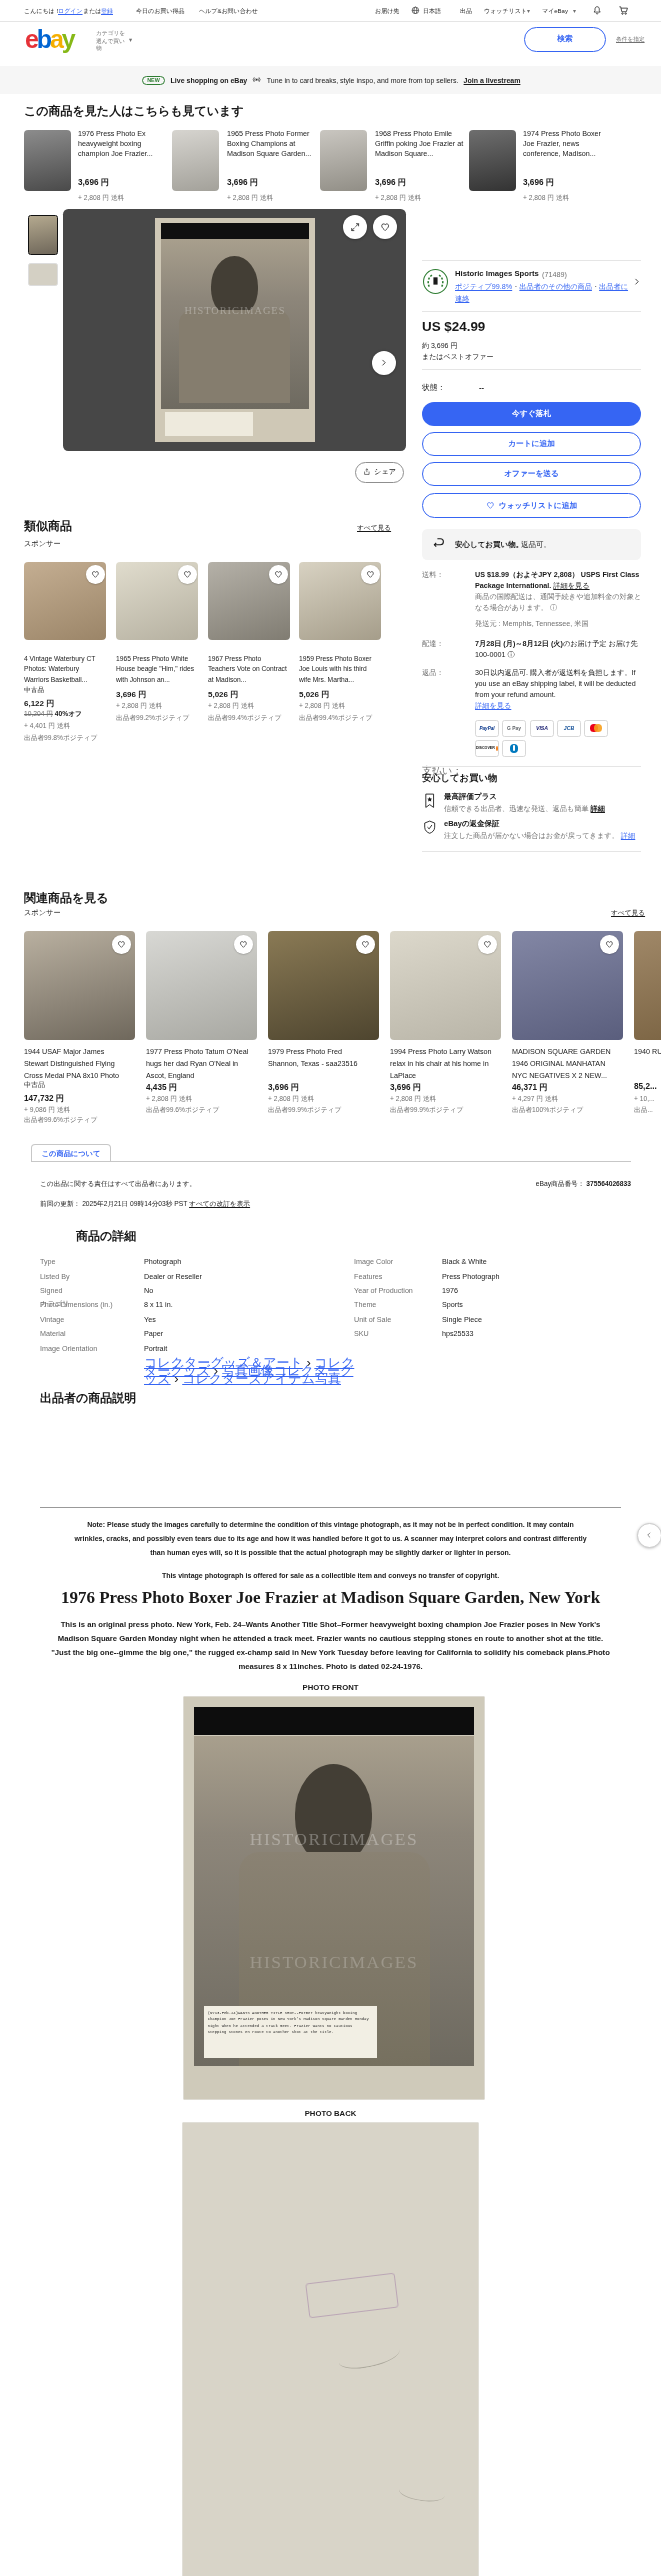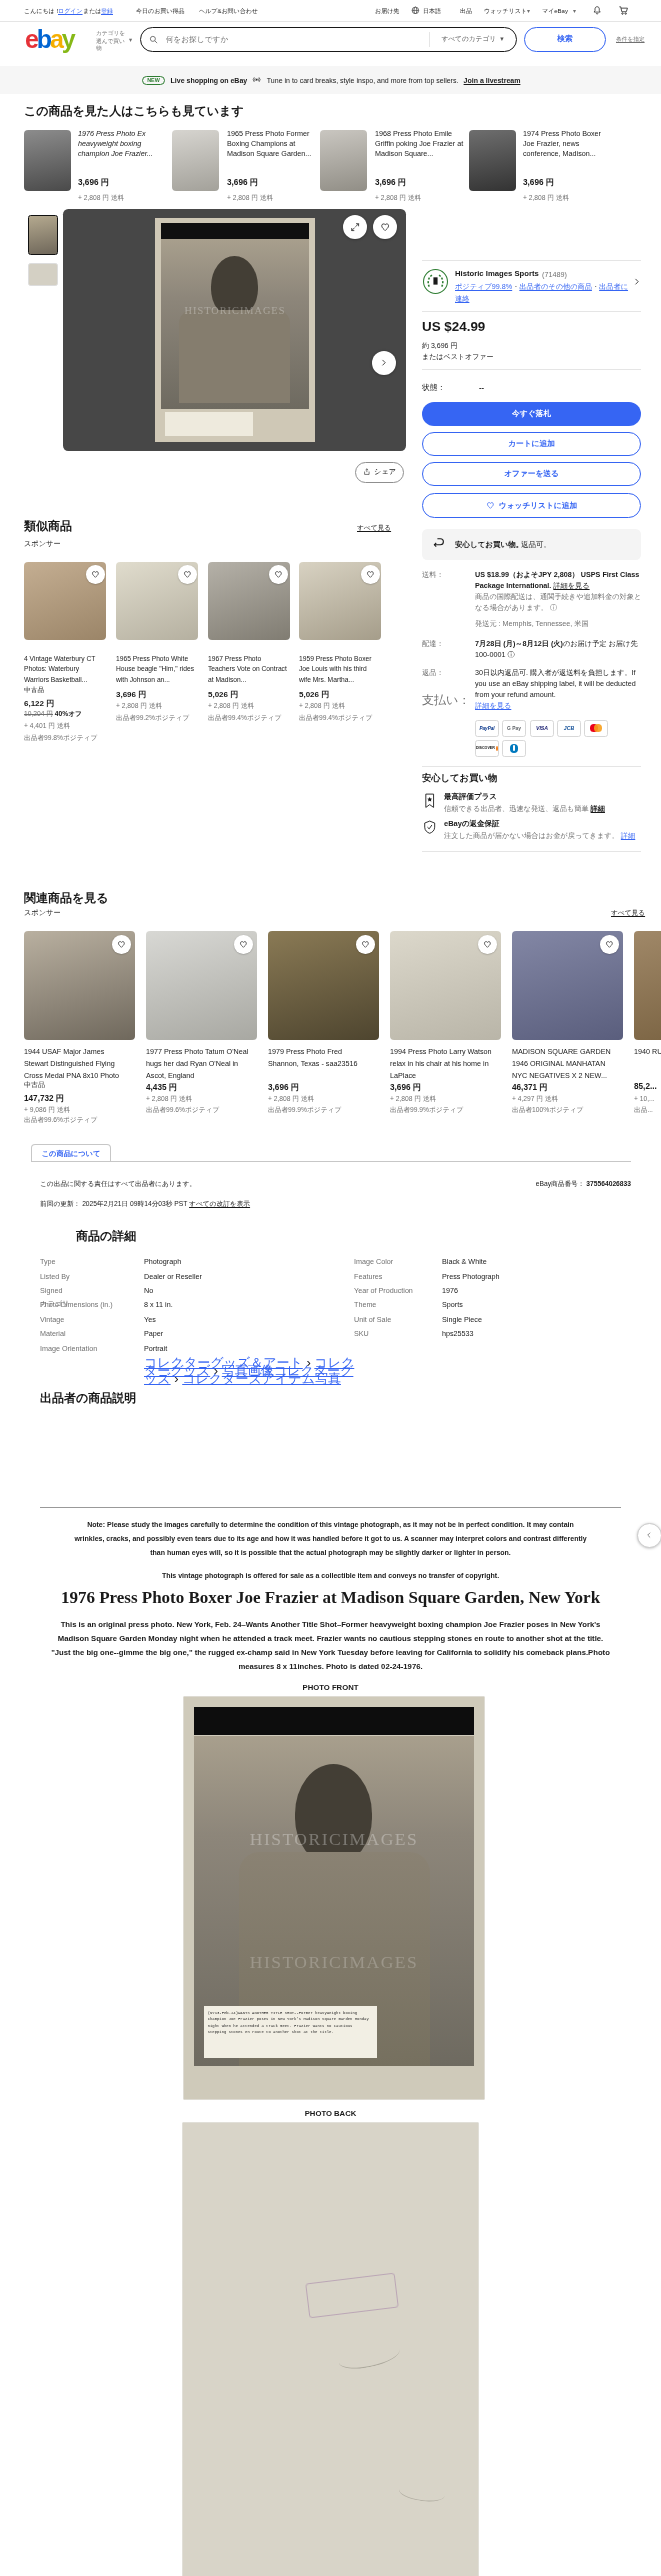--- a/index.html
+++ b/index.html
@@ -67,34 +67,20 @@
         </svg>
     </span>
   </div>
 
   <div class="r" style="left:0;top:20.6px;width:662px;height:42px;">
     <div class="r" style="left:25px;top:4.1px;font-size:25px;font-weight:bold;letter-spacing:-2.1px;cursor:pointer;">
       <span style="color:#e53238;">e</span><span style="color:#0064d2;">b</span><span style="color:#f5af02;">a</span><span style="color:#86b817;">y</span>
     </div>
     <div class="r gray" style="left:96px;top:9.3px;width:32px;font-size:5.7px;line-height:1.35;cursor:pointer;">カテゴリを選んで買い物</div>
     <span class="r gray" style="left:129px;top:15.5px;font-size:6.2px;">▾</span>
-    <div class="r" style="left:140px;top:6.2px;width:377px;height:25px;border:1px solid #191919;border-radius:13.4px;box-sizing:border-box;display:flex;align-items:center;">
-      <span style="margin-left:8.2px;">
-        <svg width="9.3" height="9.3" viewBox="0 0 24 24" fill="none" stroke="#555" stroke-width="2">
-            <circle cx="10" cy="10" r="6.5"></circle>
-            <line x1="15" y1="15" x2="21" y2="21"></line>
-          </svg>
-      </span>
-      <input style="flex: 1 1 0%; border: none; outline: none; font-size: 7.7px; margin-left: 5.2px; color: rgb(25, 25, 25);" placeholder="何をお探しですか">
-      <div style="width:0.5px;height:15.5px;background:#e5e5e5;"></div>
-      <div style="width:87px;display:flex;align-items:center;justify-content:center;gap:4.1px;font-size:6.7px;color:#555;cursor:pointer;">
-        <span>すべてのカテゴリ</span>
-          <span>▾</span>
-      </div>
-    </div>
     <div class="r pill" style="left:524px;top:6.2px;width:82px;height:25px;border:0.8px solid #3665f3;color:#3665f3;font-weight:bold;background:#fff;">検索</div>
     <span class="r glnk" style="left:616px;top:15.5px;font-size:5.7px;">条件を指定</span>
   </div>
 
   <div class="r" style="left:0;top:66px;width:662px;height:28px;background:#f6f6f6;display:flex;align-items:center;justify-content:center;gap:5.2px;font-size:7px;">
     <span style="border:0.5px solid #2e7d32;color:#2e7d32;border-radius:5.2px;padding:0.5px 4.6px;font-size:5.4px;font-weight:bold;">NEW</span>
     <span class="b">Live shopping on eBay</span>
     <span>
       <svg width="9.3" height="9.3" viewBox="0 0 24 24" fill="none" stroke="#191919" stroke-width="1.6">
           <circle cx="12" cy="12" r="1.6" fill="#191919"></circle>
@@ -104,21 +90,21 @@
           <path d="M18 6a8.5 8.5 0 0 1 0 12"></path>
         </svg>
     </span>
     <span>Tune in to card breaks, style inspo, and more from top sellers.</span>
     <span class="blk-lnk b">Join a livestream</span>
   </div>
 
   <div class="r" style="left:24px;top:103px;font-size:12px;font-weight:bold;">この商品を見た人はこちらも見ています</div>
 
   <div class="r ph" style="left:24px;top:130px;width:47px;height:61px;background:linear-gradient(170deg,#8c8c8c,#4a4a4a);"></div>
-  <div class="r card-title" style="left:78px;top:129px;width:89px;font-style:italic;">1976 Press Photo Ex heavyweight boxing champion Joe Frazier...</div>
+  <div class="r card-title" style="left:78px;top:129px;width:89px;">1976 Press Photo Ex heavyweight boxing champion Joe Frazier...</div>
   <div class="r price" style="left:78px;top:177px;">3,696 円</div>
   <div class="r ship" style="left:78px;top:194px;">+ 2,808 円 送料</div>
 
   <div class="r ph" style="left:172px;top:130px;width:47px;height:61px;background:linear-gradient(170deg,#d6d4cf,#a3a19a);"></div>
   <div class="r card-title" style="left:227px;top:129px;width:89px;">1965 Press Photo Former Boxing Champions at Madison Square Garden...</div>
   <div class="r price" style="left:227px;top:177px;">3,696 円</div>
   <div class="r ship" style="left:227px;top:194px;">+ 2,808 円 送料</div>
 
   <div class="r ph" style="left:320px;top:130px;width:47px;height:61px;background:linear-gradient(170deg,#c9c6c0,#918e86);"></div>
   <div class="r card-title" style="left:375px;top:129px;width:89px;">1968 Press Photo Emile Griffin poking Joe Frazier at Madison Square...</div>
@@ -237,21 +223,21 @@
   <div class="r" style="left:475px;top:638px;width:171px;font-size:7.2px;line-height:11.3px;">
     <span class="b">7月28日 (月)～8月12日 (火)</span><span>のお届け予定 お届け先 100-0001</span> <span>ⓘ</span>
   </div>
 
   <span class="r gray" style="left:422px;top:668px;font-size:7.2px;">返品：</span>
   <div class="r" style="left:475px;top:667px;width:171px;font-size:7.2px;line-height:11px;">
     <span>30日以内返品可. 購入者が返送料を負担します。If you use an eBay shipping label, it will be deducted from your refund amount.</span><br>
     <span class="lnk">詳細を見る</span>
   </div>
 
-  <span class="r gray" style="left:422px;top:692px;font-size:12px;">支払い：</span>
+  <span class="r gray" style="left:422px;top:764px;font-size:10px;">支払い：</span>
   <div class="payicon" style="left:475px;top:720px;">
       <span style="font-size:4.6px;font-weight:bold;font-style:italic;color:#003087;">PayPal</span>
     </div>
   <div class="payicon" style="left:502px;top:720px;">
       <span style="font-size:4.9px;font-weight:bold;color:#5f6368;">G Pay</span>
     </div>
   <div class="payicon" style="left:530px;top:720px;">
       <span style="font-size:5.2px;font-weight:bold;font-style:italic;color:#1a1f71;">VISA</span>
     </div>
   <div class="payicon" style="left:557px;top:720px;">

